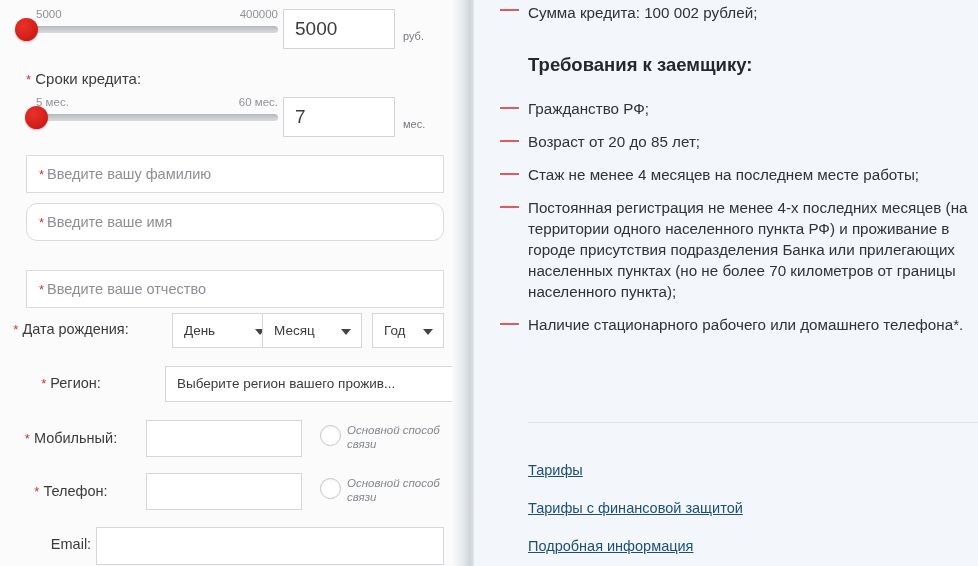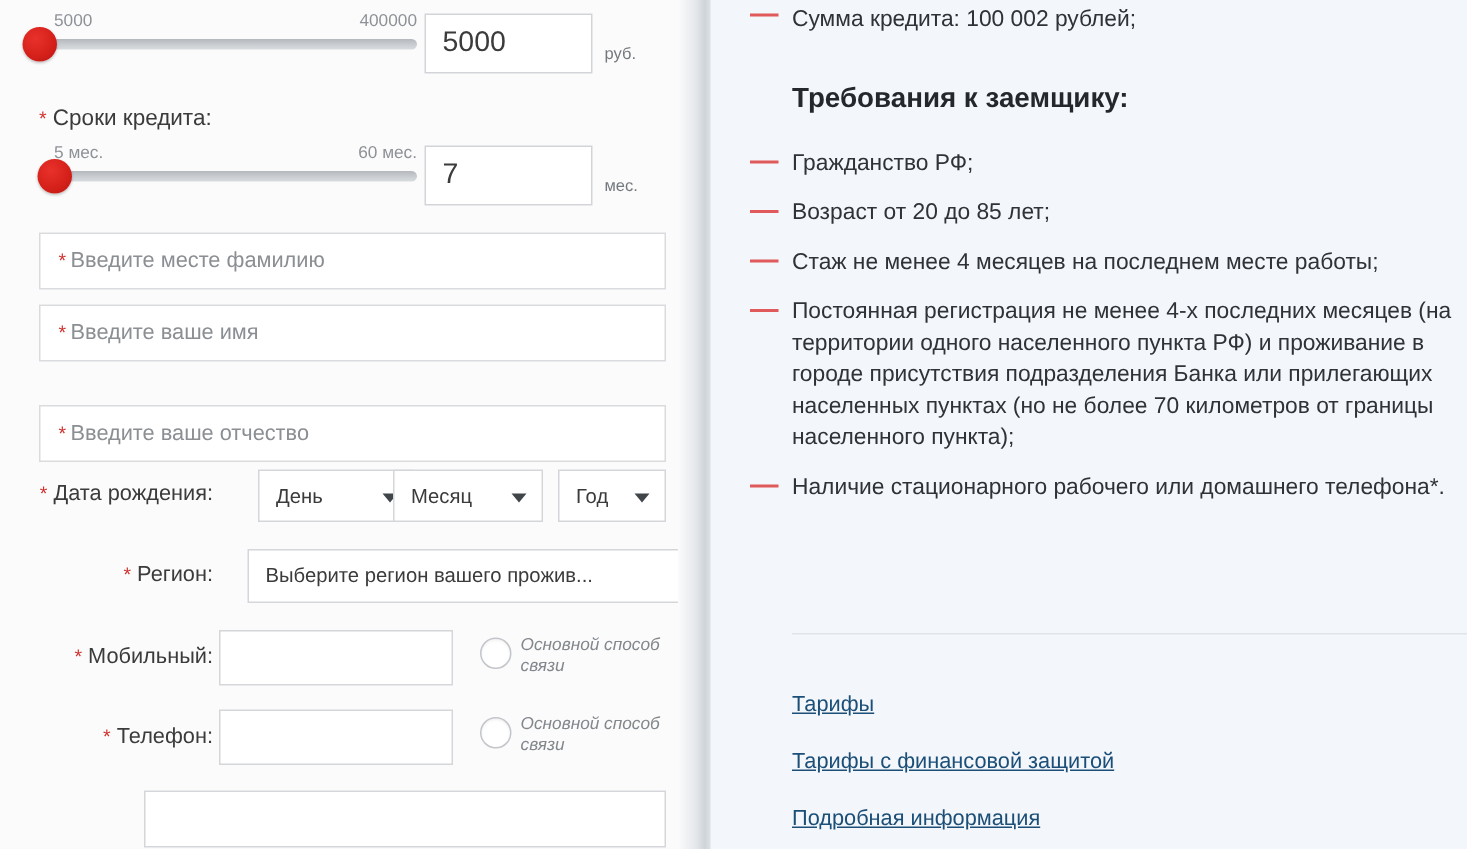--- a/index.html
+++ b/index.html
@@ -144,21 +144,21 @@
     white-space: nowrap;
     overflow: hidden;
   }
   .wide-input .req { margin-right: 3px; }
 
   
   .field-label {
     position: absolute;
     left: 0;
     width: 142px;
-    text-align: right;
+    text-align: center;
     font-size: 14.5px;
     color: #3b3b3b;
     white-space: nowrap;
   }
   .select-box {
     position: absolute;
     box-sizing: border-box;
     height: 35px;
     background: #fff;
     border: 1px solid #d4d6d9;
@@ -284,24 +284,24 @@
         </div>
         <div class="slider-track">
           <div class="slider-thumb" id="term-thumb" style="left: 4%;"></div>
         </div>
       </div>
       <div class="value-box" style="left:283px; top:1px;">7</div>
       <span class="unit" style="left:403px; top:22px;">мес.</span>
     </div>
 
     <div class="wide-input" style="top:155px;">
-      <span class="req">*</span><span>Введите месте фамилию</span>
-    </div>
-
-    <div class="wide-input" style="top:203px;">
+      <span class="req">*</span><span>Введите вашу фамилию</span>
+    </div>
+
+    <div class="wide-input" style="top:203px;border-radius:11px;">
       <span class="req">*</span><span>Введите ваше имя</span>
     </div>
 
     <div class="wide-input" style="top:246px;margin-top:24px;">
       <span class="req">*</span><span>Введите ваше отчество</span>
     </div>
 
     <div class="field-label" style="top:321px;">
       <span class="req">*</span>
       <span>Дата рождения:</span>

